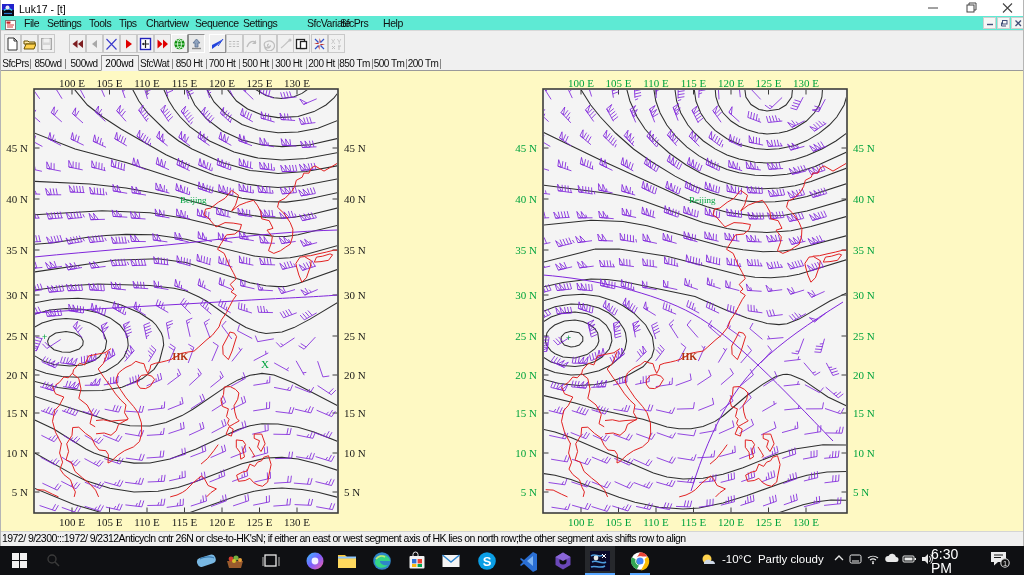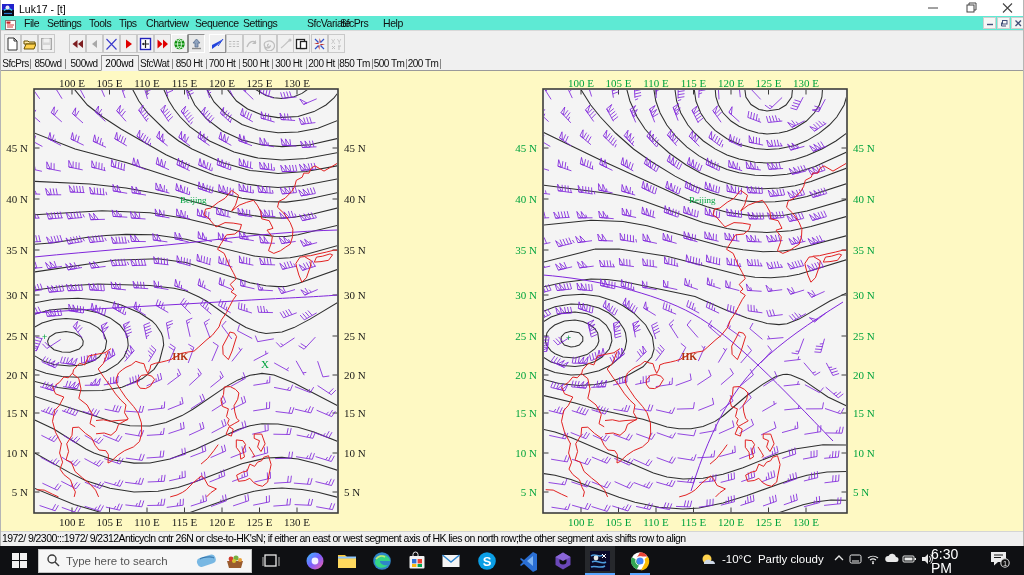--- a/index.html
+++ b/index.html
@@ -330,21 +330,20 @@
         </g>
       </svg></div>
     <div id="statusbar">1972/ 9/2300:::1972/ 9/2312Anticycln cntr 26N or clse-to-HK'sN; if either an east or west segment axis of HK lies on north row;the other segment axis shifts row to align</div>
     <div id="taskbar"></div>
     <div class="tico" style="left:12px;top:553px"><svg width="16" height="16" viewBox="0 0 16 16">
         <rect x="0" y="0" width="7" height="7" fill="#f2f2f2"></rect>
         <rect x="8" y="0" width="7" height="7" fill="#f2f2f2"></rect>
         <rect x="0" y="8" width="7" height="7" fill="#f2f2f2"></rect>
         <rect x="8" y="8" width="7" height="7" fill="#f2f2f2"></rect>
       </svg></div>
-    <div id="searchbox">Type here to search</div>
     <div style="position:absolute;left:46px;top:553px"><svg width="14" height="14" viewBox="0 0 14 14">
         <circle cx="6" cy="6" r="4" fill="none" stroke="#3a3a3a" stroke-width="1.4"></circle>
         <path d="M9 9l4 4" stroke="#3a3a3a" stroke-width="1.4"></path>
       </svg></div>
     <div class="tico" style="left:196px"><svg width="22" height="22" viewBox="0 0 22 22">
         <rect x="1" y="6" width="19" height="9" rx="4" fill="#79b8e3" transform="rotate(-18 11 11)"></rect>
         <path d="M4 9c3-2 11-3 14-1" stroke="#2e6da4" fill="none"></path>
       </svg></div>
     <div class="tico" style="left:224px"><svg width="22" height="22" viewBox="0 0 22 22">
         <path d="M3 11h16l-2 7H5z" fill="#9a5b2d"></path>

